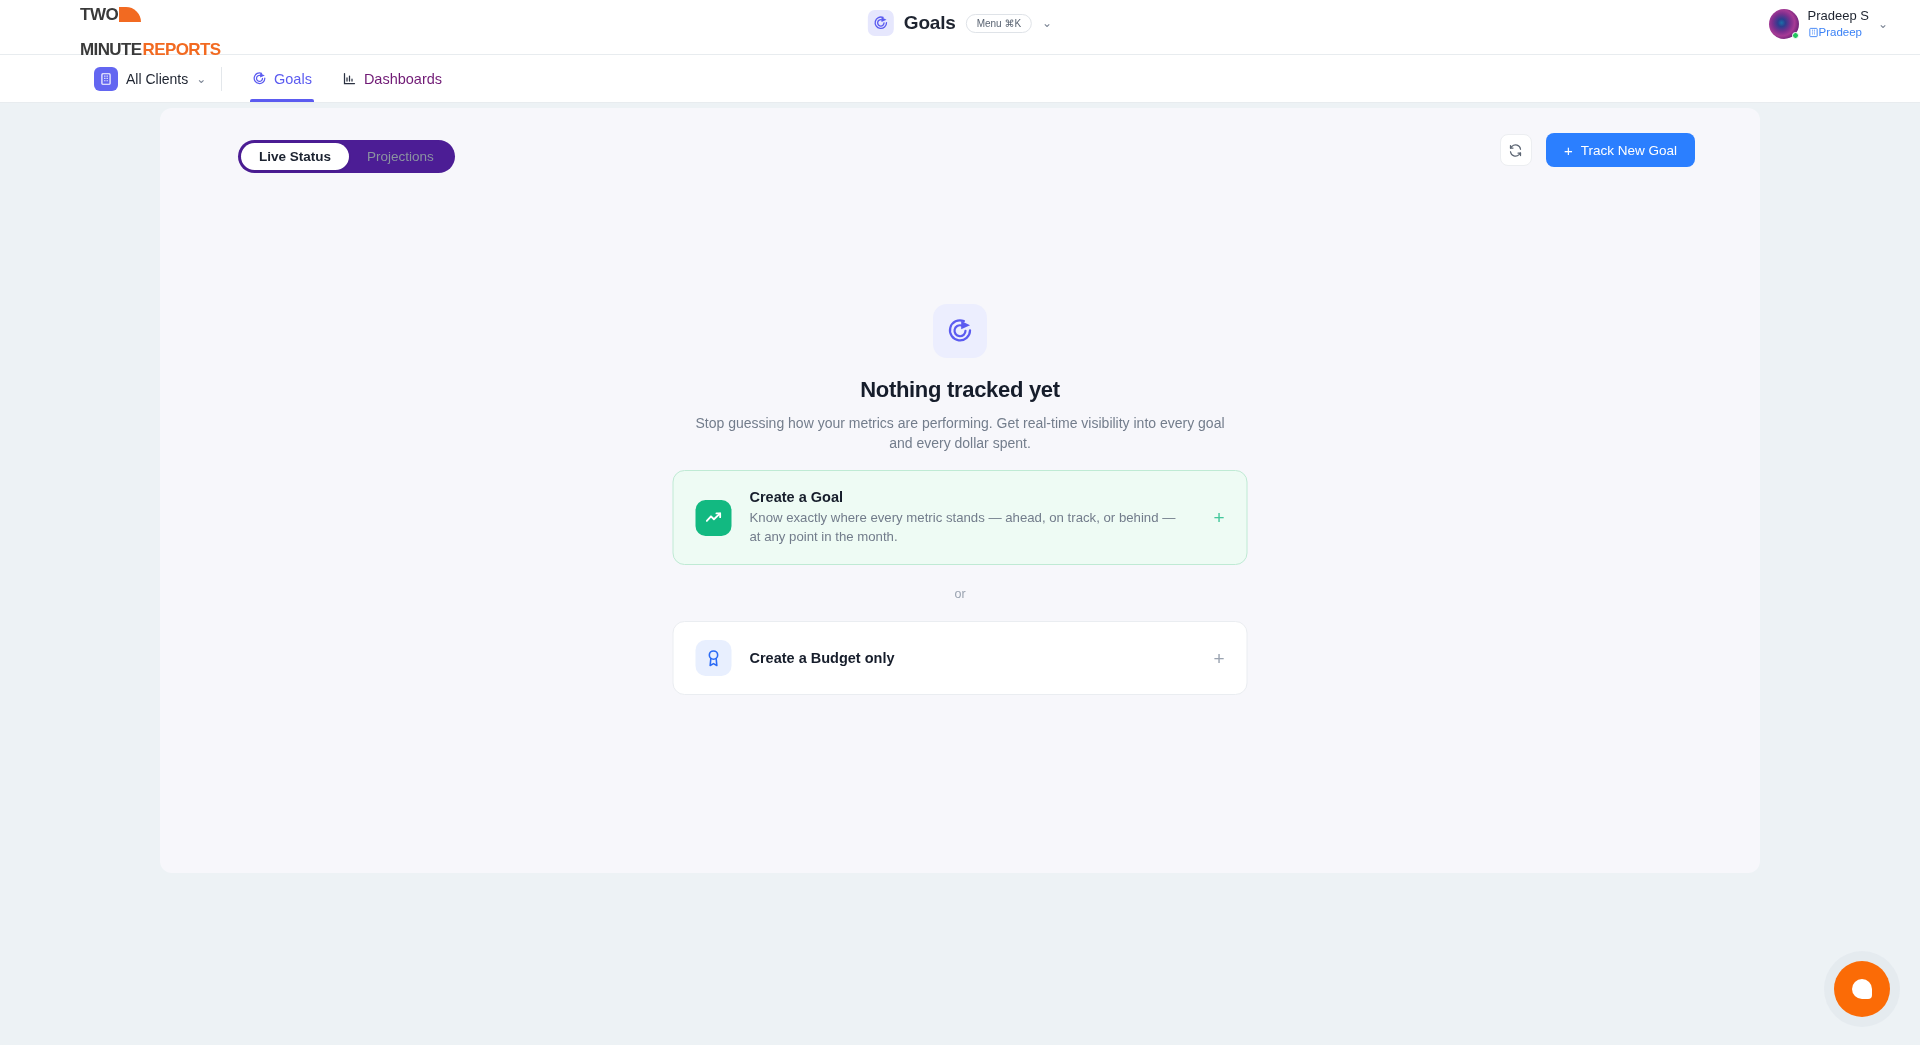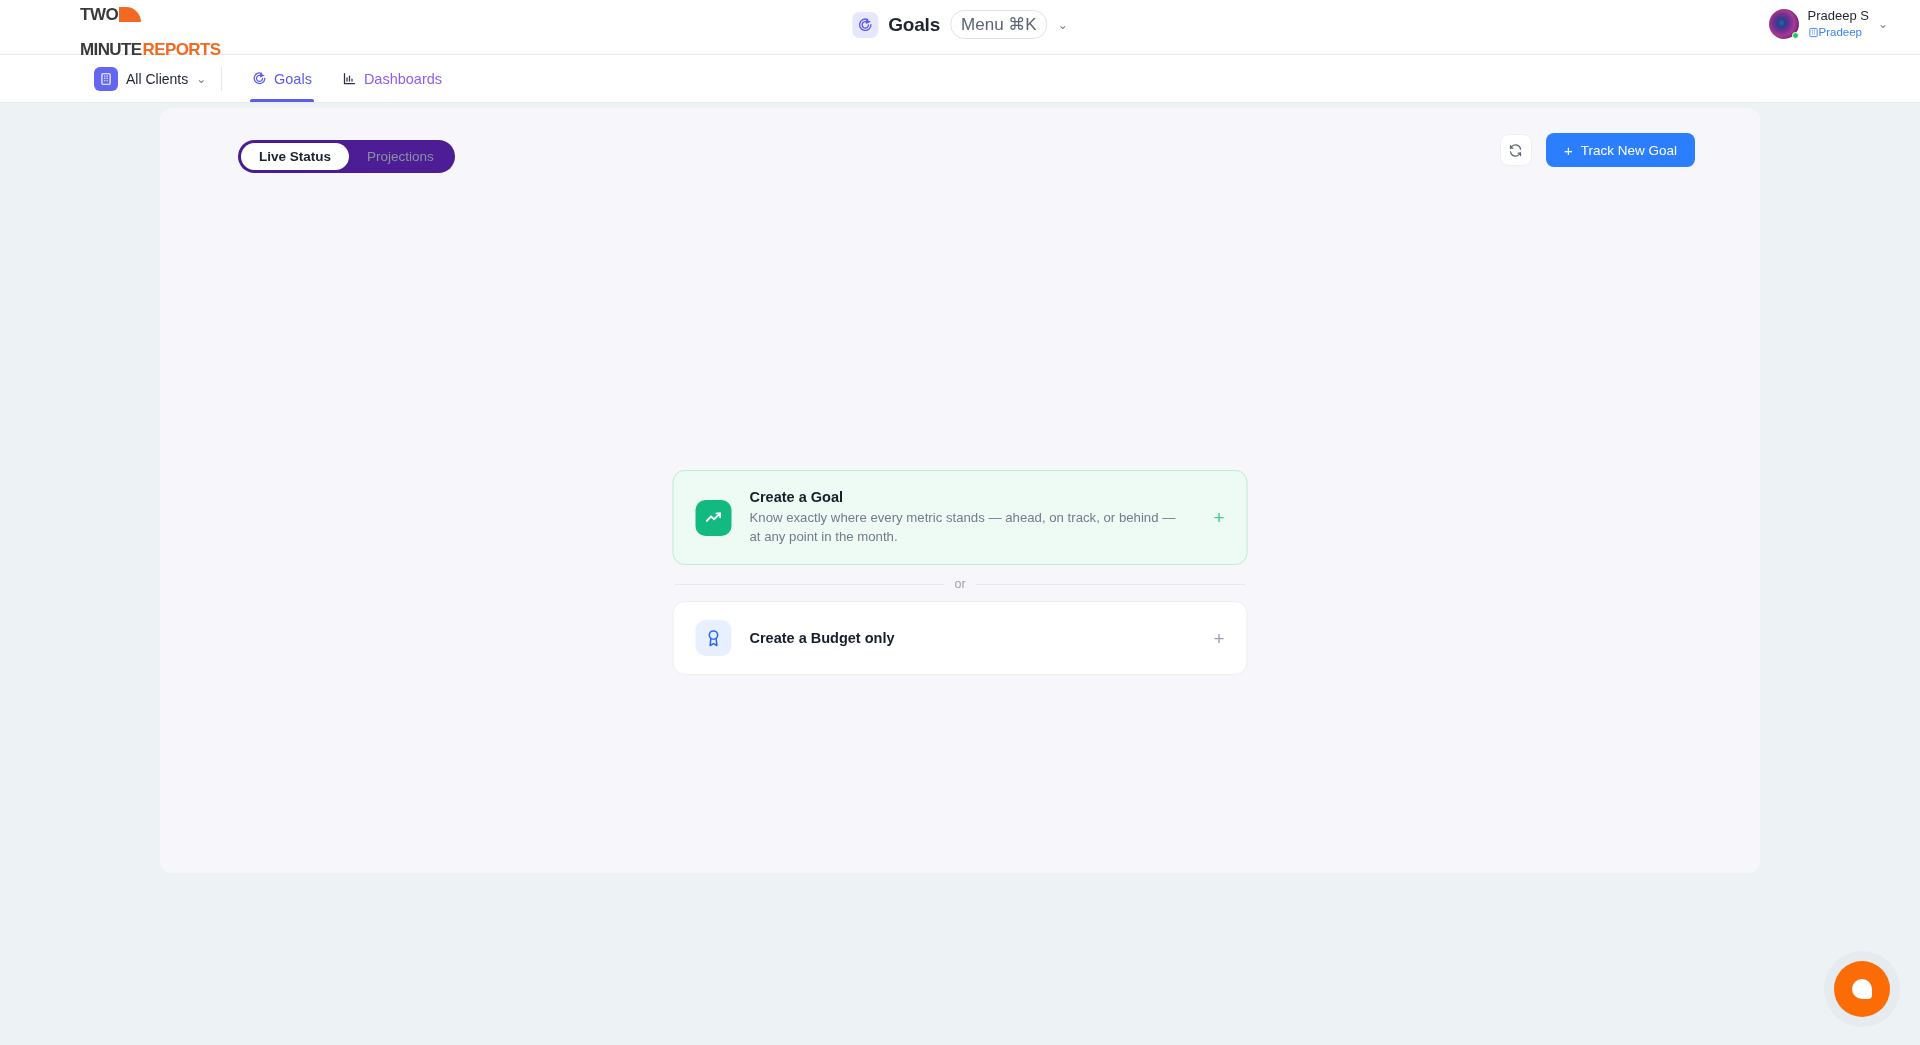--- a/index.html
+++ b/index.html
@@ -43,21 +43,21 @@
     position: absolute; left: 50%; transform: translateX(-50%);
     top: 10px; display: flex; align-items: center; gap: 10px;
   }
   .goal-badge {
     width: 26px; height: 26px; border-radius: 7px;
     background: #e6e7fd; display: flex; align-items: center; justify-content: center;
   }
   .center-title { font-size: 19px; font-weight: 600; color: #1e2430; letter-spacing: -0.2px; }
   .menu-pill {
     border: 1px solid #dfe3e8; border-radius: 14px;
-    padding: 3px 10px; font-size: 17px; color: #5a6472;
+    padding: 3px 10px; font-size: 10px; color: #5a6472;
     background: #fff; white-space: nowrap;
   }
   .chev { color: #7b8494; font-size: 12px; line-height: 1; }
 
   .user-group {
     position: absolute; right: 32px; top: 9px;
     display: flex; align-items: center; gap: 9px;
   }
   .avatar-wrap { position: relative; width: 30px; height: 30px; }
   .avatar {
@@ -92,21 +92,21 @@
     display: flex; align-items: center; justify-content: center;
   }
   .clients-label { font-size: 14px; color: #1e2430; font-weight: 500; }
   .nav-divider {
     position: absolute; left: 221px; top: 12px;
     width: 1px; height: 24px; background: #e3e7eb;
   }
   .tabs { position: absolute; left: 250px; top: 0; height: 47px; display: flex; gap: 26px; }
   .tab {
     display: flex; align-items: center; gap: 7px; height: 47px;
-    font-size: 14.5px; color: #8b5cf6; cursor: pointer; position: relative;
+    font-size: 14.5px; color: #701a75; cursor: pointer; position: relative;
     padding: 0 2px;
   }
   .tab.active { color: #5b5bf0; font-weight: 500; }
   .tab.active::after {
     content: ""; position: absolute; left: 0; right: 0; bottom: 0;
     height: 3px; background: #5b5bf0; border-radius: 2px 2px 0 0;
   }
 
   
   .panel {
@@ -179,21 +179,21 @@
   .icon-blue { background: #e8effe; }
   .card-body { flex: 1; }
   .card-title { font-size: 14.5px; font-weight: bold; color: #161d2b; }
   .card-desc { font-size: 13.2px; color: #727c8b; line-height: 19px; margin-top: 3px; }
   .card-plus { font-size: 19px; line-height: 1; padding-left: 8px; }
   .plus-green { color: #43c79b; }
   .plus-gray { color: #9aa3b0; }
 
   .or-row {
     display: flex; align-items: center; gap: 10px;
-    margin: 12px 0 10px 0; padding: 0 2px;
+    margin: 12px 0 10px 0; padding: 0 2px; flex-direction: column;
   }
   .or-line { flex: 1; height: 1px; background: #e5e8ed; }
   .or-text { font-size: 12.5px; color: #9aa3b0; }
 
   
   .fab {
     position: absolute; right: 30px; bottom: 28px;
     width: 56px; height: 56px; border-radius: 50%;
     background: #fb6b06; cursor: pointer;
     display: flex; align-items: center; justify-content: center;
@@ -301,20 +301,31 @@
         <path d="M4 14a8 8 0 0 0 13.7 4.6L20 16"></path>
         <path d="M20 20v-4h-4"></path>
       </svg>
     </div>
     <button class="track-btn">
       <span class="plus-glyph">+</span>
       <span>Track New Goal</span>
     </button>
   </div>
 
+  <div class="empty">
+    <div class="empty-icon">
+      <svg width="28" height="28" viewBox="0 0 24 24" fill="none" stroke="#5b5bf0" stroke-width="1.9" stroke-linecap="round" stroke-linejoin="round">
+        <path d="M20.6 11.4a8.6 8.6 0 1 1-5.3-7.9"></path>
+        <path d="M16.7 11.8a4.7 4.7 0 1 1-3.3-4.5"></path>
+        <path d="M13 10.6 20.6 7 13 3.4z" fill="#5b5bf0" stroke="none"></path>
+      </svg>
+    </div>
+    <div class="empty-title">Nothing tracked yet</div>
+    <div class="empty-sub">Stop guessing how your metrics are performing. Get real-time visibility into every goal and every dollar spent.</div>
+  </div>
 
   <div class="cards">
 
     <div class="card card-goal">
       <span class="card-icon icon-green">
         <svg width="20" height="20" viewBox="0 0 24 24" fill="none" stroke="#ffffff" stroke-width="2.2" stroke-linecap="round" stroke-linejoin="round">
           <path d="M4 15.5 9 10l3.5 3.5L20 6.5"></path>
           <path d="M15.5 6.5H20v4.5"></path>
         </svg>
       </span>

